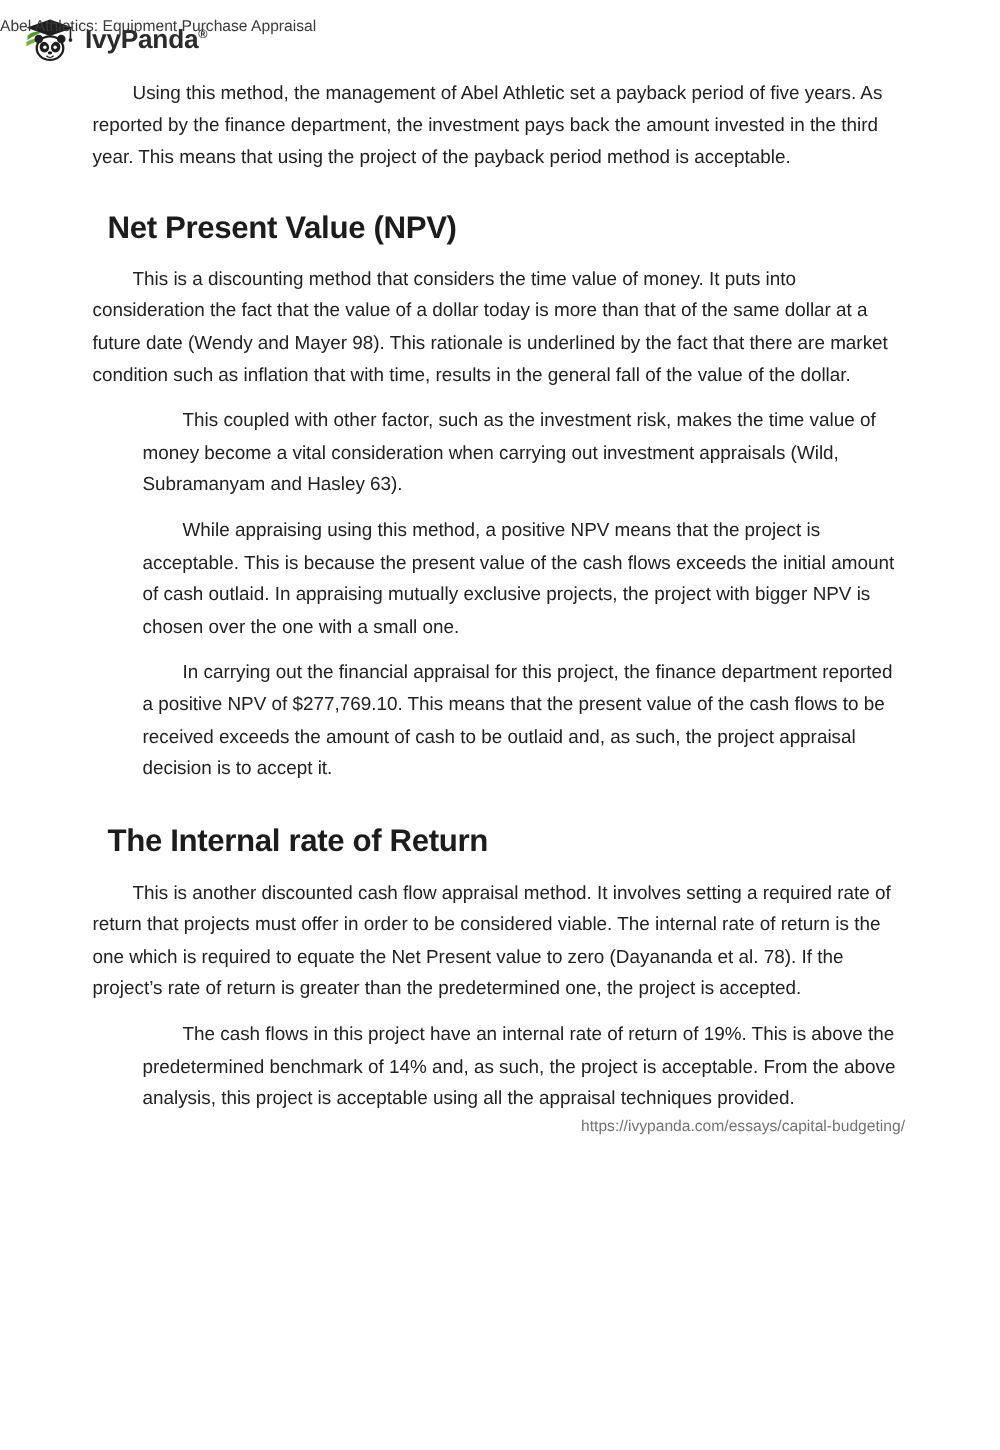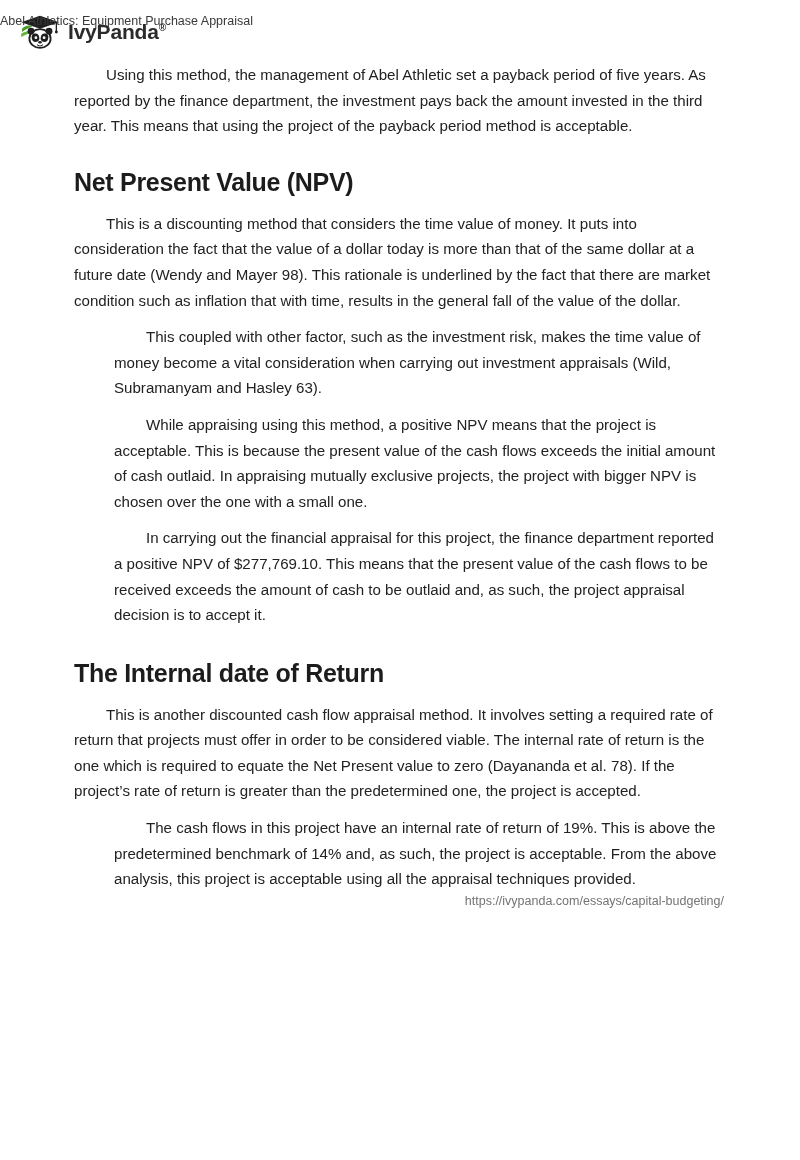--- a/index.html
+++ b/index.html
@@ -84,21 +84,21 @@
     margin-left: 40px;
   }
   p.indent {
     text-indent: 32px;
   }
   h2.section {
     font-size: 25px;
     line-height: 30px;
     font-weight: bold;
     color: #1c1c1c;
-    margin: 28px 0 14px 0;
+    margin: 28px 0 14px 12px;
     letter-spacing: -0.3px;
   }
   h2.section.second {
     margin-top: 30px;
   }
   
   .footer {
     position: absolute;
     left: 0;
     bottom: 24px;
@@ -150,21 +150,21 @@
   <div class="content">
 
     <p class="para indent">Using this method, the management of Abel Athletic set a payback period of five years. As reported by the finance department, the investment pays back the amount invested in the third year. This means that using the project of the payback period method is acceptable.</p>
 
     <h2 class="section">Net Present Value (NPV)</h2>
     <p class="para indent">This is a discounting method that considers the time value of money. It puts into consideration the fact that the value of a dollar today is more than that of the same dollar at a future date (Wendy and Mayer 98). This rationale is underlined by the fact that there are market condition such as inflation that with time, results in the general fall of the value of the dollar.</p>
     <p class="para indent">This coupled with other factor, such as the investment risk, makes the time value of money become a vital consideration when carrying out investment appraisals (Wild, Subramanyam and Hasley 63).</p>
     <p class="para indent">While appraising using this method, a positive NPV means that the project is acceptable. This is because the present value of the cash flows exceeds the initial amount of cash outlaid. In appraising mutually exclusive projects, the project with bigger NPV is chosen over the one with a small one.</p>
     <p class="para indent">In carrying out the financial appraisal for this project, the finance department reported a positive NPV of $277,769.10. This means that the present value of the cash flows to be received exceeds the amount of cash to be outlaid and, as such, the project appraisal decision is to accept it.</p>
 
-    <h2 class="section second">The Internal date of Return</h2>
+    <h2 class="section second">The Internal rate of Return</h2>
     <p class="para indent">This is another discounted cash flow appraisal method. It involves setting a required rate of return that projects must offer in order to be considered viable. The internal rate of return is the one which is required to equate the Net Present value to zero (Dayananda et al. 78). If the project’s rate of return is greater than the predetermined one, the project is accepted.</p>
     <p class="para indent">The cash flows in this project have an internal rate of return of 19%. This is above the predetermined benchmark of 14% and, as such, the project is acceptable. From the above analysis, this project is acceptable using all the appraisal techniques provided.</p>
 
   </div>
 
   <div class="footer">
     <a class="footer-url" href="#">https://ivypanda.com/essays/capital-budgeting/</a>
   </div>
 
 </div>

